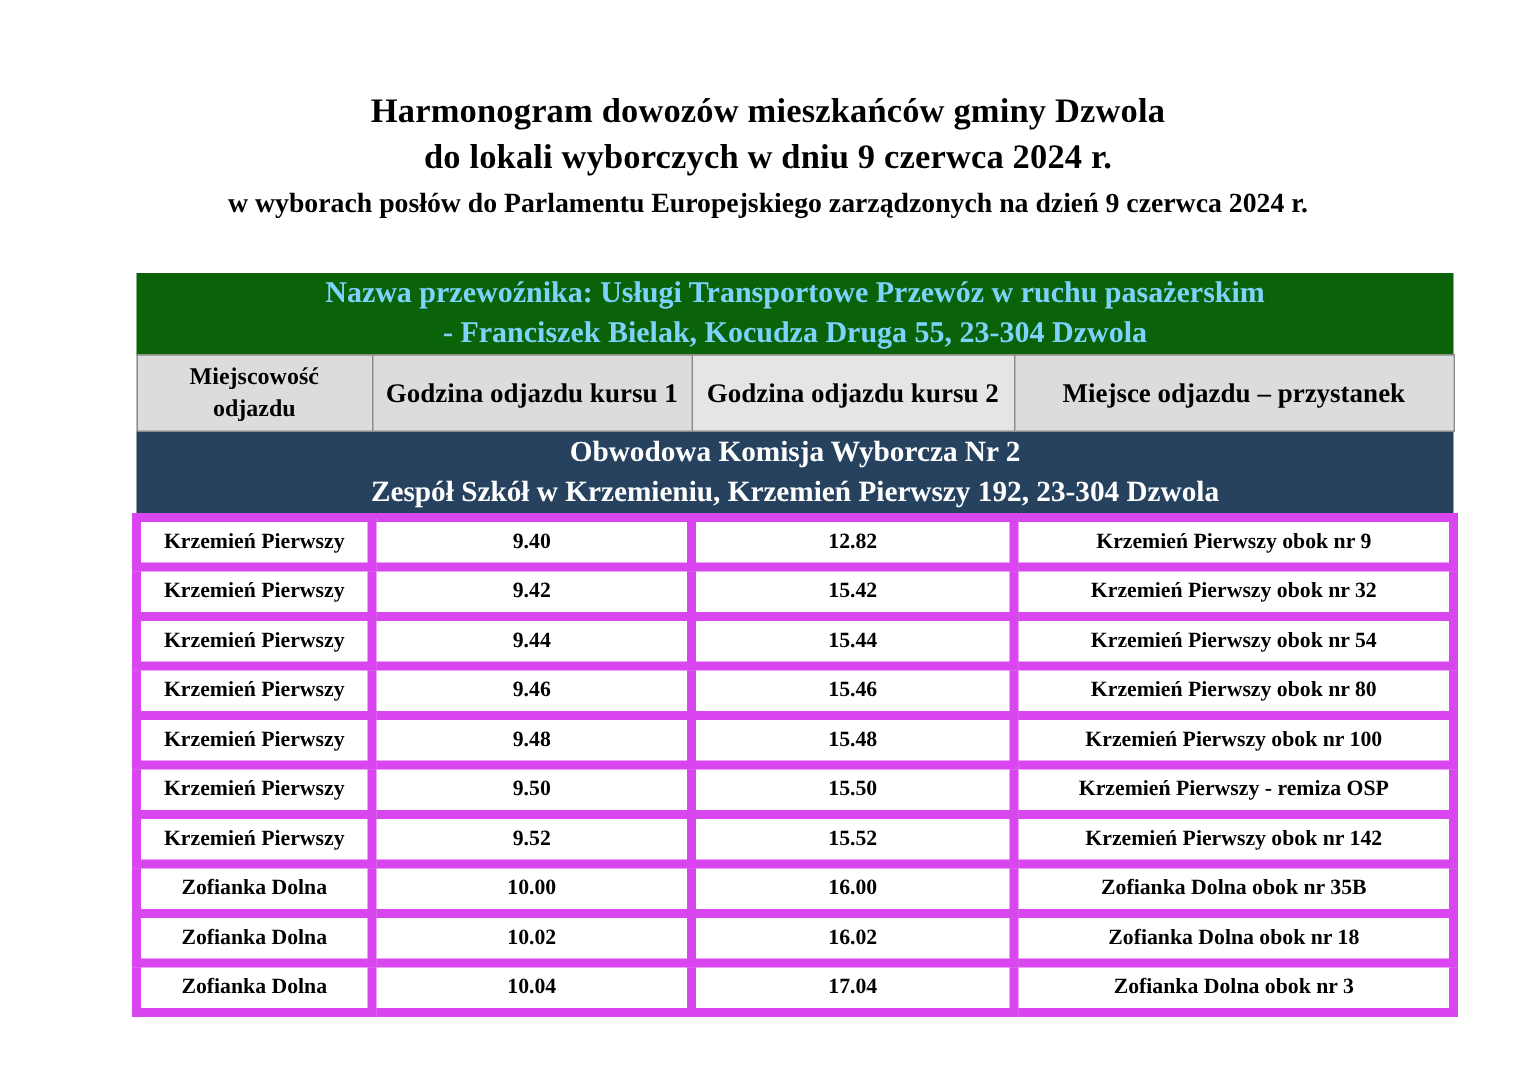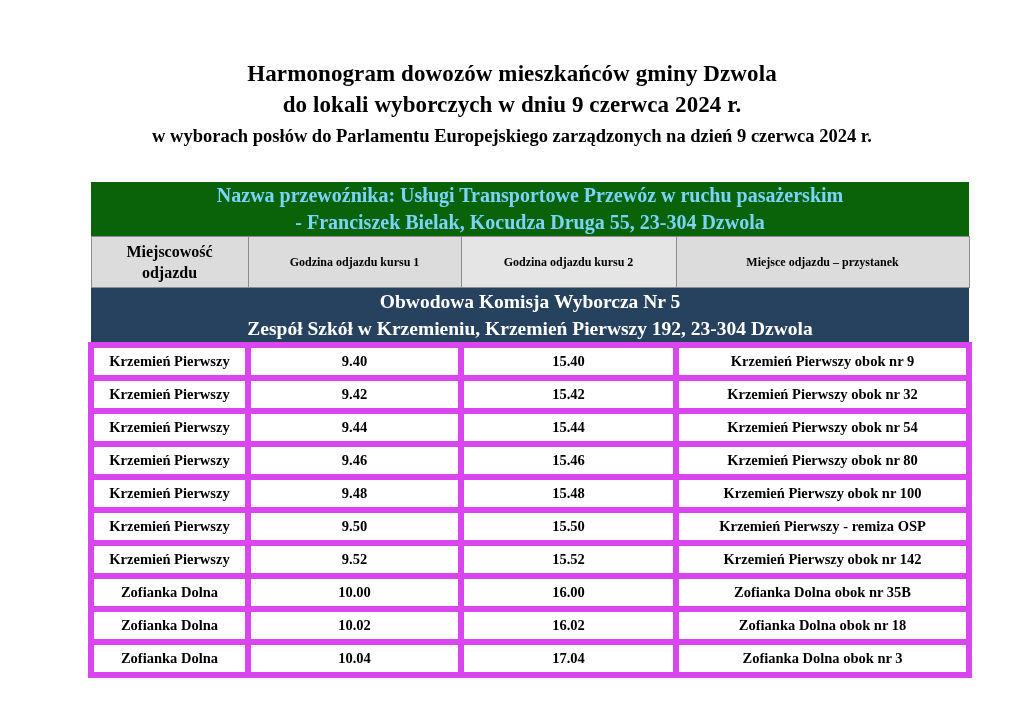--- a/index.html
+++ b/index.html
@@ -74,21 +74,21 @@
   .col-head {
     background: #dcdcdc;
     border: 1px solid #8c8c8c;
     text-align: center;
     font-weight: bold;
     line-height: 21px;
     padding: 6px 4px;
     height: 50px;
   }
   .col-head.narrow { font-size: 16px; }
-  .col-head.wide   { font-size: 12px; }
+  .col-head.wide   { font-size: 18px; }
 
   
   .commission-band {
     background: #27425f;
     color: #ffffff;
     text-align: center;
     font-size: 19.5px;
     font-weight: bold;
     line-height: 27px;
     padding: 7px 10px 7px 10px;
@@ -137,29 +137,29 @@
           <div>Miejscowość</div>
           <div>odjazdu</div>
         </td>
         <td class="col-head wide" style="background: rgb(220, 220, 220);">Godzina odjazdu kursu 1</td>
         <td class="col-head wide" style="background: #e5e5e5;">Godzina odjazdu kursu 2</td>
         <td class="col-head wide" style="background: rgb(220, 220, 220);">Miejsce odjazdu – przystanek</td>
       </tr>
 
       <tr>
         <td class="commission-band" colspan="4" style="background: rgb(39, 66, 95); color: rgb(255, 255, 255);">
-          <div>Obwodowa Komisja Wyborcza Nr 5</div>
+          <div>Obwodowa Komisja Wyborcza Nr 2</div>
           <div>Zespół Szkół w Krzemieniu, Krzemień Pierwszy 192, 23-304 Dzwola</div>
         </td>
       </tr>
 
     <tr class="data-row">
           <td>Krzemień Pierwszy</td>
           <td>9.40</td>
-          <td>15.40</td>
+          <td>12.82</td>
           <td>Krzemień Pierwszy obok nr 9</td>
         </tr>
         <tr class="data-row">
           <td>Krzemień Pierwszy</td>
           <td>9.42</td>
           <td>15.42</td>
           <td>Krzemień Pierwszy obok nr 32</td>
         </tr>
         <tr class="data-row">
           <td>Krzemień Pierwszy</td>

